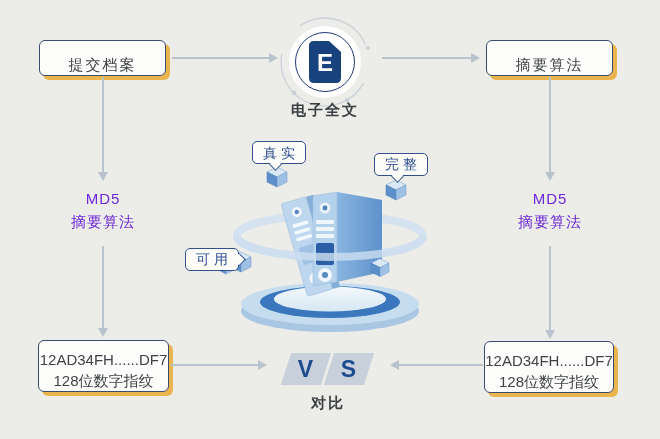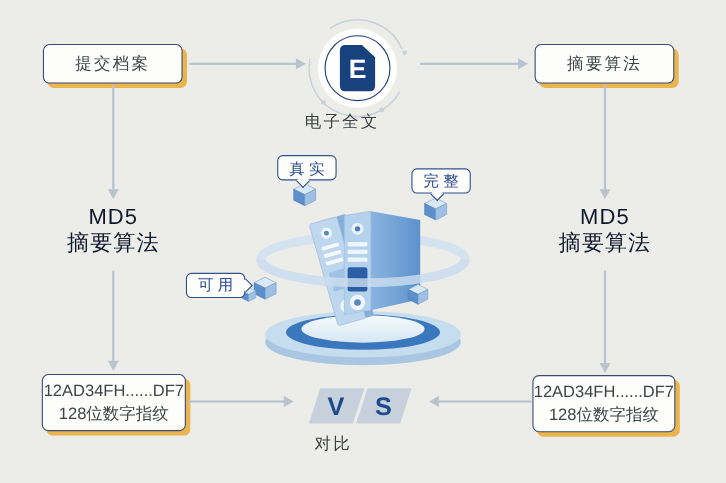--- a/index.html
+++ b/index.html
@@ -17,50 +17,50 @@
   }
   
   .node-box{
     position:absolute;
     background:#FDFDFB;
     border:1.5px solid #3A4C6E;
     border-radius:6px;
     box-shadow:4px 4px 0 0 #E9B54C;
     color:#3F4347;
     display:flex;flex-direction:column;
-    align-items:center;justify-content:center;
+    align-items:center;justify-content:flex-end;
     box-sizing:border-box;
     font-size:15px;
   }
   .node-box.single{letter-spacing:2px;}
   .node-box .ln{line-height:21px;white-space:nowrap;}
   
   .line{position:absolute;background:#B9C3CD;}
   .ah{position:absolute;width:0;height:0;}
   .ah.right{border-top:5px solid transparent;border-bottom:5px solid transparent;border-left:9px solid #B9C3CD;}
   .ah.left {border-top:5px solid transparent;border-bottom:5px solid transparent;border-right:9px solid #B9C3CD;}
   .ah.down {border-left:5px solid transparent;border-right:5px solid transparent;border-top:9px solid #B9C3CD;}
   
   .algo{
     position:absolute;width:120px;text-align:center;
-    color:#0f172a;font-size:20px;line-height:23px;letter-spacing:1px;
+    color:#6d28d9;font-size:15px;line-height:23px;letter-spacing:1px;
   }
   
   .deco-arcs{position:absolute;left:275px;top:12px;}
   .e-circle{
     position:absolute;left:289px;top:26px;width:72px;height:72px;
     background:#FFFFFF;border-radius:50%;
   }
   .e-ring{
     position:absolute;left:295px;top:32px;width:60px;height:60px;
     border:1.3px solid #1E3C78;border-radius:50%;box-sizing:border-box;
   }
   .e-doc{position:absolute;left:308px;top:40px;}
   .caption{
-    position:absolute;color:#3C4043;font-size:15px;letter-spacing:2px;
+    position:absolute;color:#3C4043;font-size:15px;text-align:center;letter-spacing:2px;font-weight:bold;
   }
   
   .vs-wrap{position:absolute;left:286px;top:353px;display:flex;gap:3px;}
   .vs-cell{
     width:40px;height:32px;background:#C7D0DB;transform:skewX(-18deg);
     display:flex;align-items:center;justify-content:center;
   }
   .vs-cell span{
     transform:skewX(18deg);
     font-weight:bold;font-size:23px;color:#1C4A8E;
@@ -217,18 +217,18 @@
   </svg>
 
   <div class="tag-bubble" style="left:252px;top:141px;align-items:flex-end;">
     <span>真实</span>
     <i class="tag-pointer down"></i>
   </div>
   <div class="tag-bubble" style="left:374px;top:153px;">
     <span>完整</span>
     <i class="tag-pointer down"></i>
   </div>
-  <div class="tag-bubble" style="left:169px;top:248px;">
+  <div class="tag-bubble" style="left:185px;top:248px;">
     <span>可用</span>
     <i class="tag-pointer rightp"></i>
   </div>
 
 </div>
 
 </body></html>

